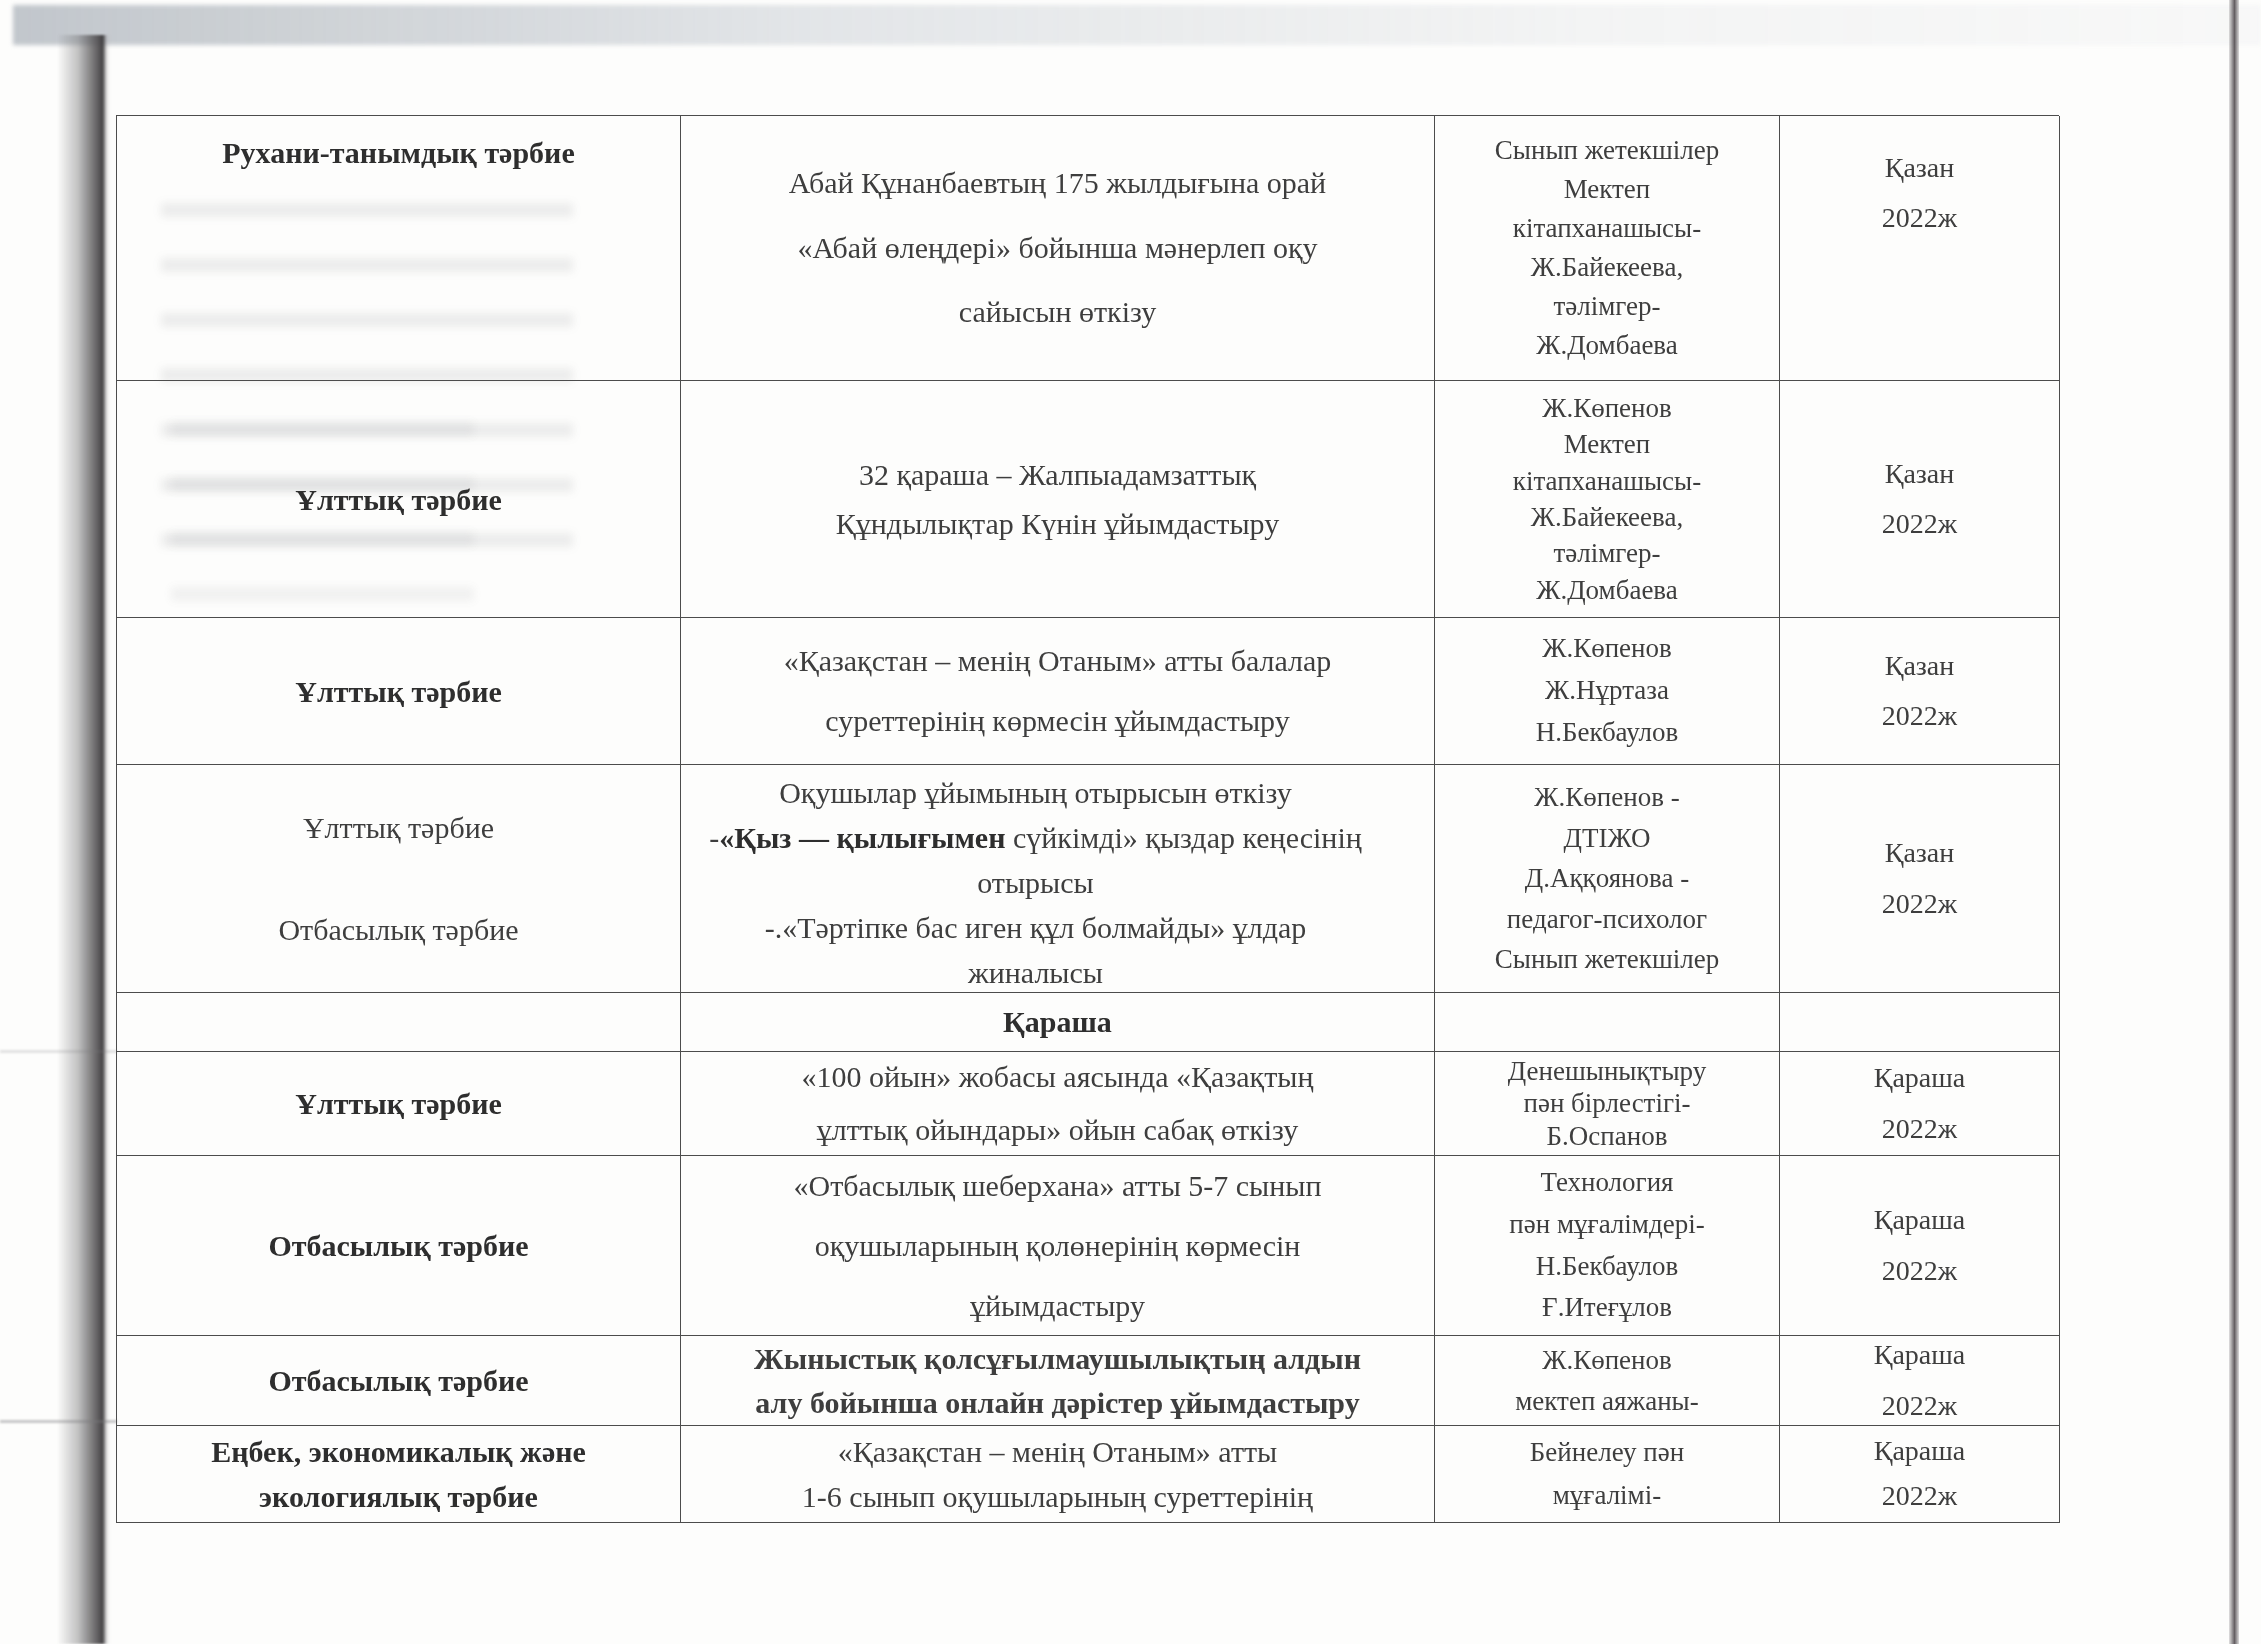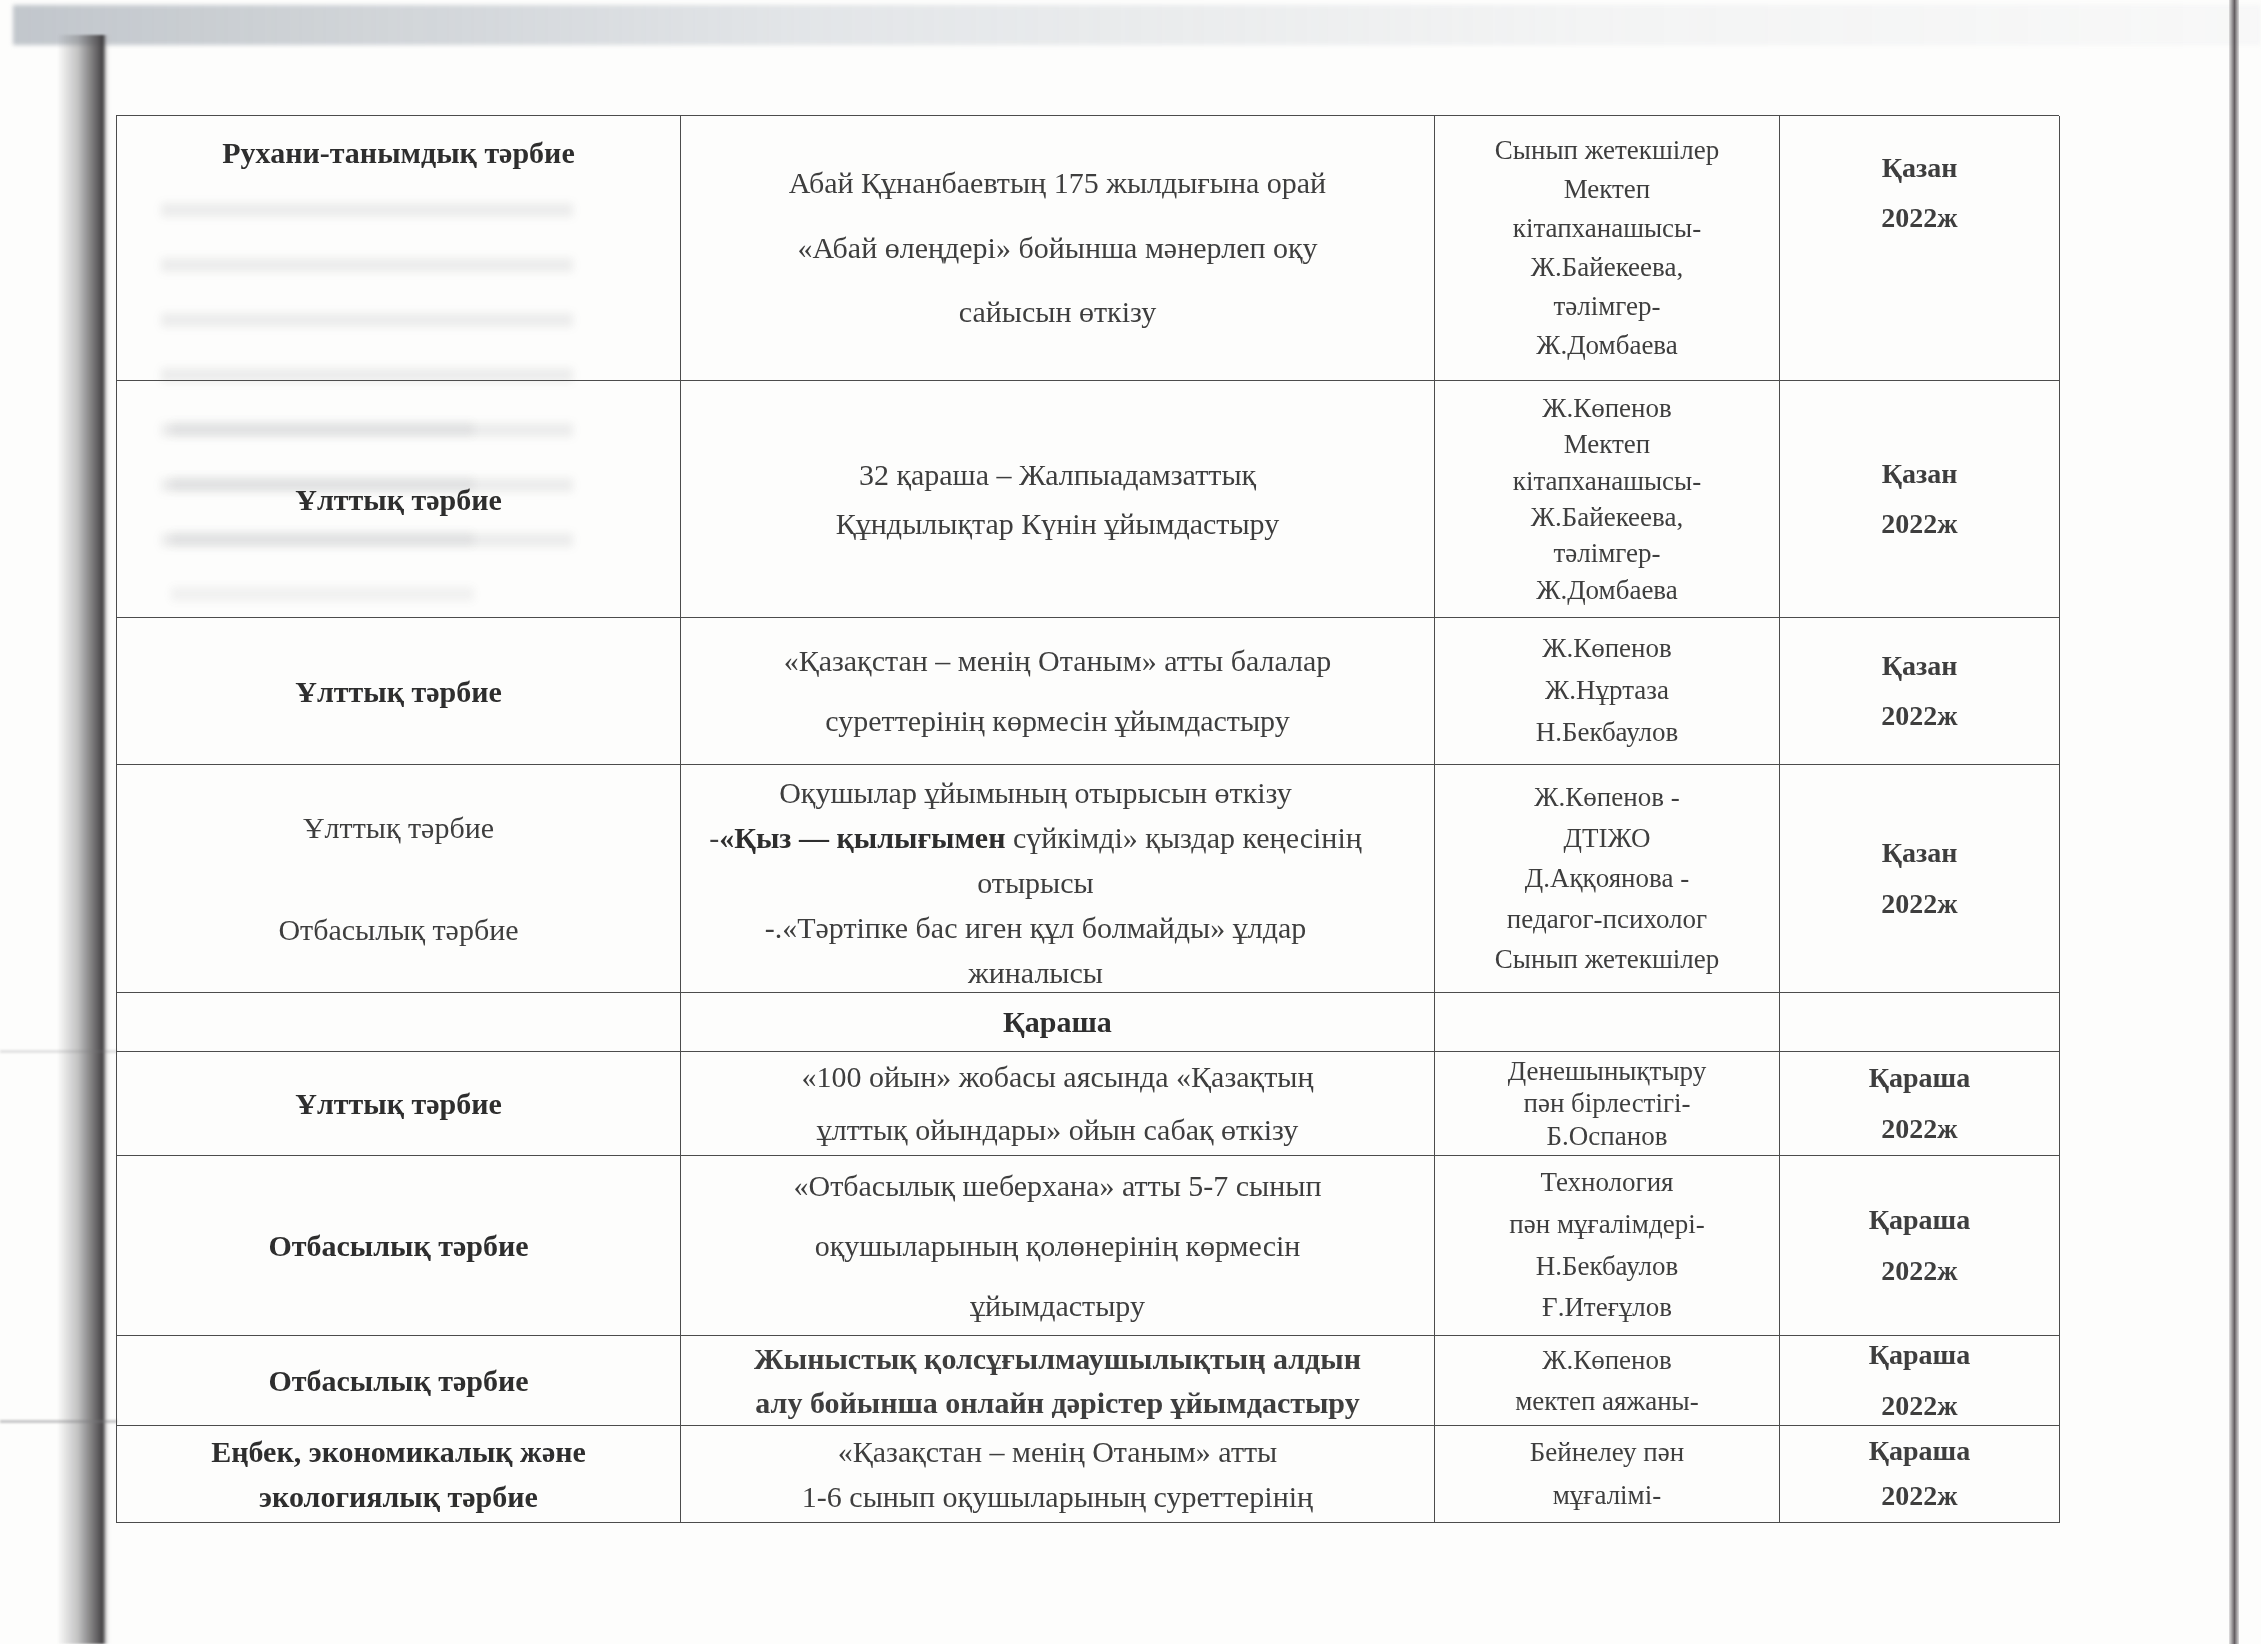--- a/index.html
+++ b/index.html
@@ -57,21 +57,21 @@
     box-sizing:border-box;
     display:flex;align-items:center;justify-content:center;
     text-align:center;
     white-space:pre-line;
     overflow:hidden;
   }
   .bold{font-weight:bold;color:#2e2e2e;}
   .c-type{font-size:30px;line-height:1.5;}
   .c-act{font-size:30px;line-height:2.0;}
   .c-resp{font-size:27px;line-height:1.5;}
-  .c-date{font-size:28px;line-height:1.8;font-weight:bold;}
+  .c-date{font-size:28px;line-height:1.8;}
 
   
   .r1.c-type{align-items:flex-start;padding-top:14px;}
   .r1.c-act{line-height:2.15;}
   .r1.c-resp{line-height:1.45;}
   .r1.c-date{align-items:flex-start;padding-top:27px;}
   .r2.c-act{line-height:1.65;}
   .r2.c-resp{line-height:1.35;}
   .r3.c-act{line-height:2.0;}
   .r3.c-resp{line-height:1.55;}

